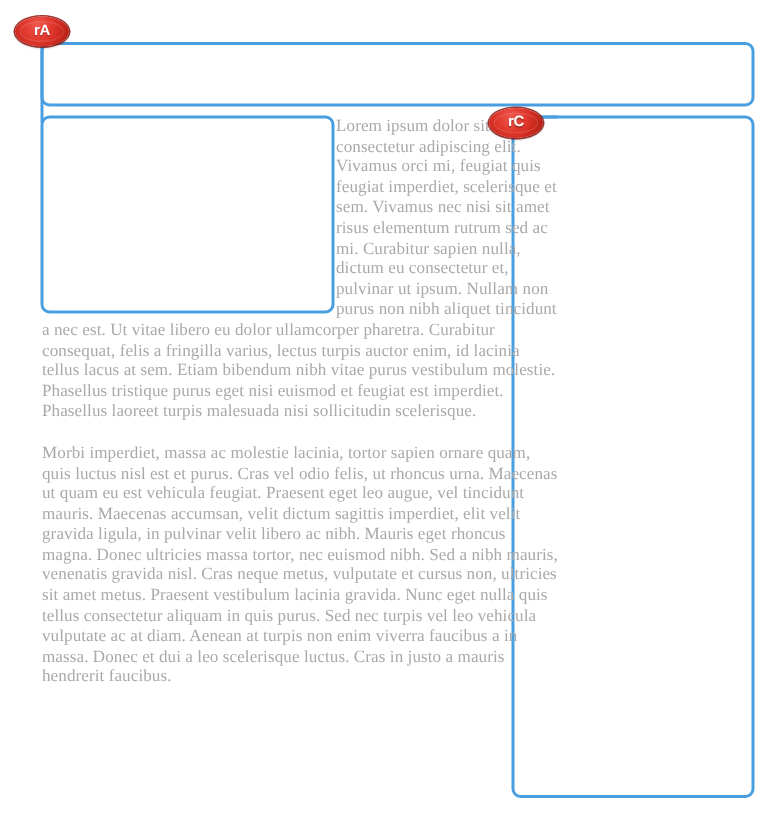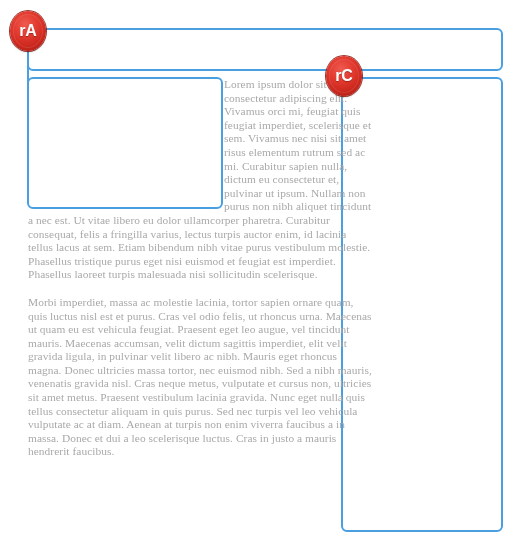--- a/index.html
+++ b/index.html
@@ -57,35 +57,35 @@
     line-height: 13.6px;
     color: #a9a9a9;
     text-align: left;
     letter-spacing: 0.05px;
   }
 
   
   .badge {
     position: absolute;
     width: 36px;
-    height: 40px;
+    height: 20px;
     border-radius: 50%;
     background:
       radial-gradient(circle at 42% 32%,
         #ef5a50 0%,
         #e33b30 34%,
         #cf2a20 62%,
         #b31f16 88%,
         #a31a12 100%);
     box-shadow:
       0 0 0 1px rgba(140,20,14,0.85),
       0 1px 2px rgba(0,0,0,0.30);
     color: #ffffff;
     font-family: "Liberation Sans", "DejaVu Sans", sans-serif;
-    font-size: 16px;
+    font-size: 10px;
     font-weight: bold;
     display: flex;
     align-items: center;
     justify-content: center;
     line-height: 1;
     letter-spacing: -0.2px;
     text-shadow: 0 1px 1px rgba(0,0,0,0.30);
     z-index: 5;
     user-select: none;
   }
@@ -93,21 +93,21 @@
     content: "";
     position: absolute;
     left: 3px; top: 3px; right: 3px; bottom: 3px;
     border-radius: 50%;
     border: 1px solid rgba(255,255,255,0.10);
     pointer-events: none;
   }
 
   #badge-rA { left: 10px; top: 11px; }
   #badge-rB { left: 10px; top: 60px; }
-  #badge-rC { left: 326px; top: 56px; text-align: right; }
+  #badge-rC { left: 326px; top: 72px; text-align: right; }
 </style>
 </head>
 <body>
 
 <div id="stage">
 
   <svg class="svg-layer" viewBox="0 0 522 548" width="522" height="548" xmlns="http://www.w3.org/2000/svg">
 
     <line x1="28" y1="29" x2="28" y2="82" stroke="#4a9fe0" stroke-width="2"></line>
 

